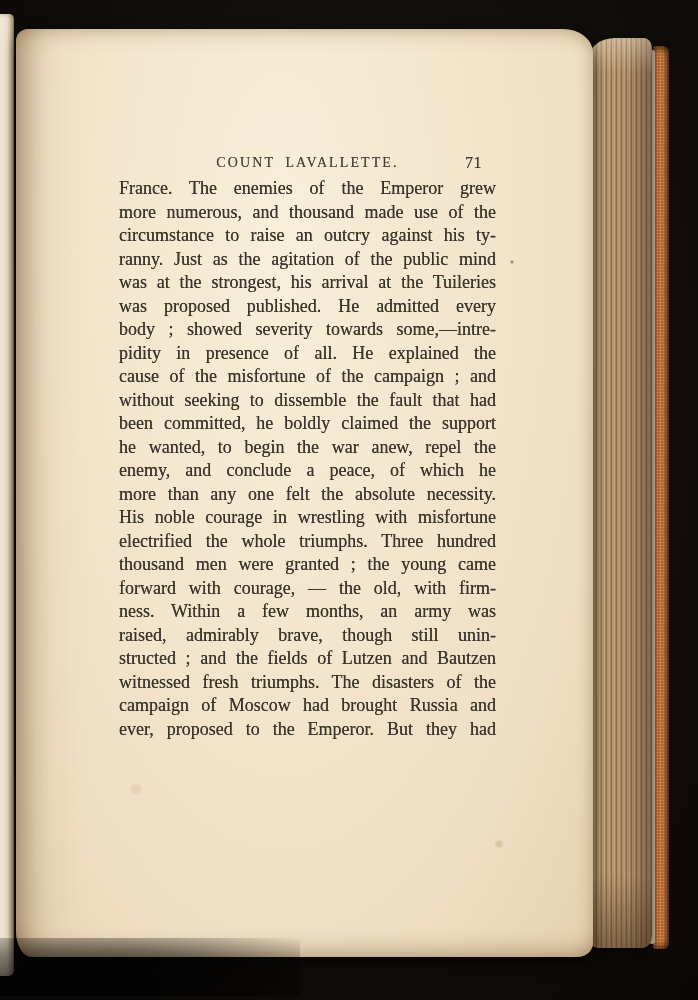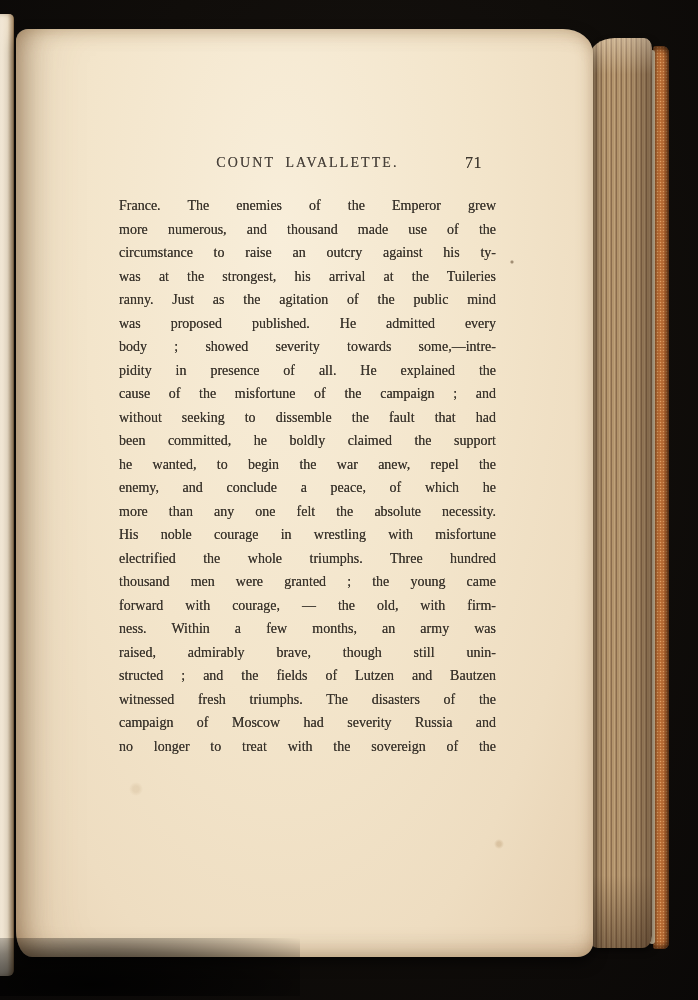--- a/index.html
+++ b/index.html
@@ -85,22 +85,22 @@
     color:#48413a;
     text-shadow:0 0 .4px rgba(72,65,58,.7);
   }
   .folio{
     position:absolute;right:14px;top:0;
     font-size:16px;color:#3e382f;letter-spacing:.5px;
     text-shadow:0 0 .4px rgba(62,56,47,.7);
   }
 
   .text-block{
-    position:absolute;left:103px;top:165px;width:377px;
-    font-size:14px;line-height:23.5px;
+    position:absolute;left:103px;top:148px;width:377px;
+    font-size:18px;line-height:23.5px;
     color:var(--ink,#3a342c);
     text-shadow:0 0 .35px rgba(58,52,44,.85);
   }
   .text-line{
     text-align:justify;
     text-align-last:justify;
     white-space:nowrap;
     overflow:visible;
     height:23.5px;
   }
@@ -118,39 +118,39 @@
 
   <div class="page">
     <div class="header-row">
       <span class="running-head">COUNT LAVALLETTE.</span>
       <span class="folio">71</span>
     </div>
     <div class="text-block">
         <div class="text-line">France.  The enemies of the Emperor grew</div>
         <div class="text-line">more numerous, and thousand made use of the</div>
         <div class="text-line">circumstance to raise an outcry against his ty-</div>
+        <div class="text-line">ranny.  Just as the agitation of the public mind</div>
         <div class="text-line">was at the strongest, his arrival at the Tuileries</div>
-        <div class="text-line">ranny.  Just as the agitation of the public mind</div>
         <div class="text-line">was proposed published.  He admitted every</div>
         <div class="text-line">body ; showed severity towards some,—intre-</div>
         <div class="text-line">pidity in presence of all.  He explained the</div>
         <div class="text-line">cause of the misfortune of the campaign ; and</div>
         <div class="text-line">without seeking to dissemble the fault that had</div>
         <div class="text-line">been committed, he boldly claimed the support</div>
         <div class="text-line">he wanted, to begin the war anew, repel the</div>
         <div class="text-line">enemy, and conclude a peace, of which he</div>
         <div class="text-line">more than any one felt the absolute necessity.</div>
         <div class="text-line">His noble courage in wrestling with misfortune</div>
         <div class="text-line">electrified the whole triumphs.  Three hundred</div>
         <div class="text-line">thousand men were granted ; the young came</div>
         <div class="text-line">forward with courage, — the old, with firm-</div>
         <div class="text-line">ness.  Within a few months, an army was</div>
         <div class="text-line">raised, admirably brave, though still unin-</div>
         <div class="text-line">structed ; and the fields of Lutzen and Bautzen</div>
         <div class="text-line">witnessed fresh triumphs.  The disasters of the</div>
-        <div class="text-line">campaign of Moscow had severity Russia and</div>
-        <div class="text-line">no longer to treat with the sovereign of the</div>
+        <div class="text-line">campaign of Moscow had brought Russia and</div>
+        <div class="text-line">ever, proposed to the Emperor.  But they had</div>
       </div>
   </div>
 
   <div class="bottom-shadow"></div>
 
 </div>
 
 </body></html>

